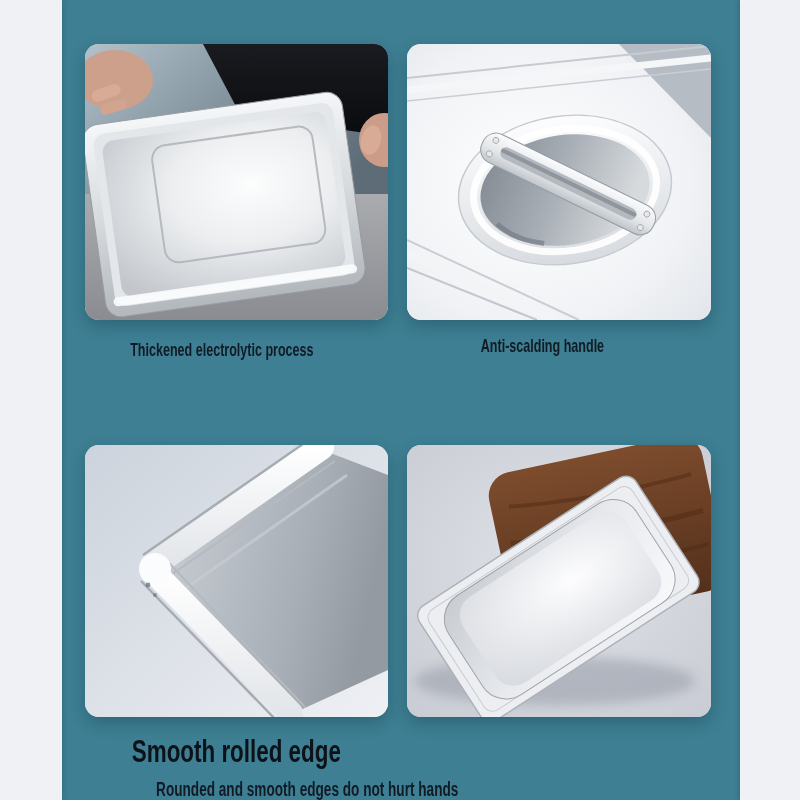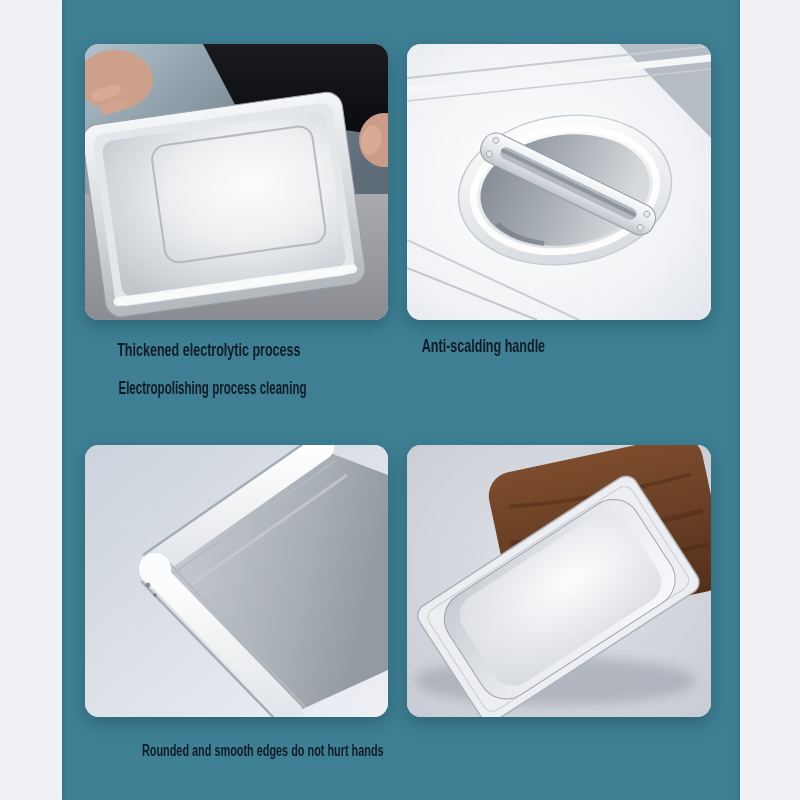--- a/index.html
+++ b/index.html
@@ -15,33 +15,33 @@
   .photo{
     position:absolute;border-radius:14px;overflow:hidden;
     box-shadow:0 6px 16px rgba(5,35,45,.28);
     background:#dfe3e8;
   }
   .photo svg{display:block;width:100%;height:100%;}
   .photo-tl{left:85px;top:44px;width:303px;height:276px;}
   .photo-tr{left:407px;top:44px;width:304px;height:276px;}
   .photo-bl{left:85px;top:445px;width:303px;height:272px;}
   .photo-br{left:407px;top:445px;width:304px;height:272px;}
-  .caps{position:absolute;}
+  .caps{position:absolute;text-align:center;}
   .caps p{margin:0;font-weight:700;color:#111b26;}
   .caps p>span{display:inline-block;transform:scaleX(.66);transform-origin:50% 50%;white-space:nowrap;}
   .caps-mid-left{left:70px;top:338px;width:303px;}
   .caps-mid-right{left:390px;top:334px;width:304px;}
   .cap1{font-size:19px;line-height:24px;}
   .cap2{font-size:17.5px;line-height:24px;margin-top:14px !important;}
   .cap3{font-size:17.5px;line-height:24px;margin-top:3px !important;}
   .caps-bot-left{left:85px;top:732px;width:303px;}
   .caps-bot-right{left:407px;top:732px;width:304px;}
   .headline{font-size:32px;line-height:38px;color:#0d1219 !important;}
   .headline>span{transform:scaleX(.70) !important;}
-  .subline{font-size:16px;line-height:22px;margin-top:8px !important;}
+  .subline{font-size:20px;line-height:22px;margin-top:8px !important;}
   .subline>span{transform:scaleX(.68) !important;}
   .subline.big{font-size:19px;}
   .subline.big>span{transform:scaleX(.75) !important;}
 </style>
 </head>
 <body>
 
 <div class="page">
 
   <div class="strip left"></div>
@@ -217,25 +217,25 @@
         <rect x="20" y="86" width="258" height="136" rx="12" fill="#eceef1" stroke="#adb2b9" stroke-width="1.5"></rect>
         <rect x="28" y="94" width="242" height="120" rx="10" fill="none" stroke="#c8ccd2" stroke-width="1"></rect>
         <rect x="38" y="96" width="224" height="118" rx="28" fill="url(#p4body)" stroke="#9ea3aa" stroke-width="1"></rect>
         <rect x="54" y="104" width="194" height="102" rx="22" fill="url(#p4top)"></rect>
       </g>
     </svg>
   </figure>
 
   <div class="caps caps-mid-left">
     <p class="cap1"><span>Thickened electrolytic process</span></p>
-    <p class="cap2"><span>Electropolishing process cleaning</span></p>
   </div>
 
   <div class="caps caps-mid-right">
     <p class="cap1"><span>Anti-scalding handle</span></p>
   </div>
 
   <div class="caps caps-bot-left">
+    <p class="headline"><span>Smooth rolled edge</span></p>
     <p class="subline"><span>Rounded and smooth edges do not hurt hands</span></p>
   </div>
 
 
 </div>
 
 </body></html>

